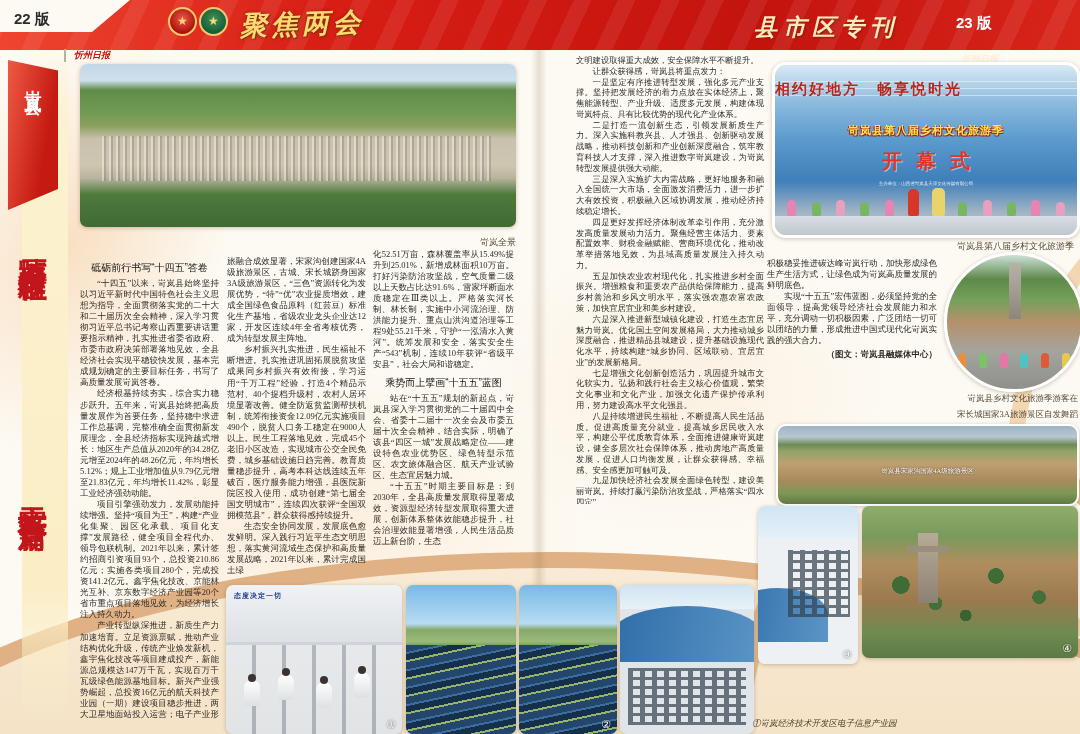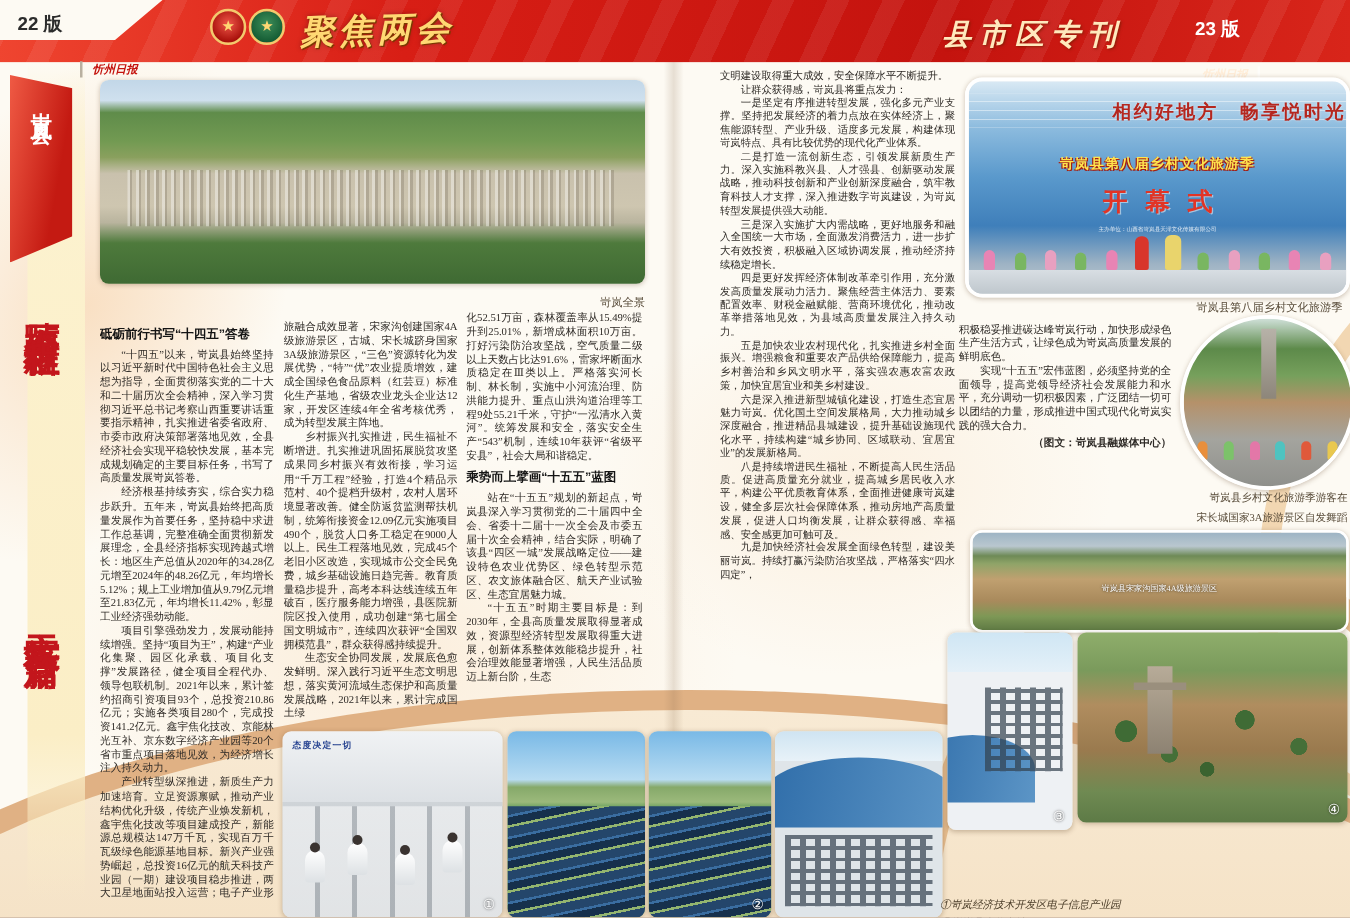--- a/index.html
+++ b/index.html
@@ -51,21 +51,21 @@
         text-orientation:upright;color:#fff;font-weight:bold;font-size:17px;letter-spacing:5px;
         font-family:"Liberation Sans","DejaVu Sans",sans-serif;}
   .vhead{position:absolute;left:13px;writing-mode:vertical-rl;text-orientation:upright;font-weight:bold;
         font-size:29px;letter-spacing:3px;color:#c3161c;font-family:"Liberation Sans","DejaVu Sans",sans-serif;}
   .vh1{top:234px;height:235px;}
   .vh2{top:482px;height:235px;}
   
   .ncol{position:absolute;font-size:8.5px;line-height:1.3;color:#2e2a26;text-align:justify;overflow:hidden;}
   .ncol p{margin:0;text-indent:2em;}
   .cont > p:first-child{text-indent:0;}
-  .sec-title{font-size:10px;font-weight:bold;margin:5px 0 4px;color:#141414;text-indent:0 !important;
+  .sec-title{font-size:10px;font-weight:normal;text-align:center;margin:5px 0 4px;color:#141414;text-indent:0 !important;
         font-family:"Liberation Sans","DejaVu Sans",sans-serif;}
   .col1{left:80px;top:256px;width:139px;height:464px;}
   .col2{left:227px;top:256px;width:139px;height:330px;}
   .col3{left:373px;top:249px;width:141px;height:342px;}
   .col4{left:576px;top:56px;width:188px;height:448px;font-size:8.3px;}
   .col5{left:767px;top:258px;width:170px;height:134px;}
   .credit{text-align:right;font-weight:bold;text-indent:0 !important;margin-top:3px !important;}
   
   .photo{position:absolute;border-radius:7px;overflow:hidden;box-shadow:0 1px 4px rgba(90,60,30,.3);}
   .cap{position:absolute;font-size:9px;color:#574a38;text-align:right;}
@@ -75,21 +75,21 @@
   .aerial{left:80px;top:64px;width:436px;height:163px;
      background:linear-gradient(180deg,#c2d7e8 0%,#cfe0ee 10%,#5f8c4a 16%,#729a52 30%,#8aa05e 38%,
         #c9c1ad 46%,#cec6b0 62%,#b9b49e 70%,#4e7a3c 80%,#3f6a33 100%);}
   .a-city{position:absolute;left:5%;right:5%;top:44%;height:28%;opacity:.55;
      background:repeating-linear-gradient(90deg,rgba(255,255,255,.7) 0 2px,rgba(105,95,80,.5) 2px 4px,transparent 4px 7px);}
   
   .ceremony{left:772px;top:62px;width:302px;height:170px;border:3px solid #fff;border-radius:14px;
      background:linear-gradient(180deg,#d9e9f4 0%,#8cbbde 22%,#5a99cc 45%,#3f7fba 68%,#9eb3c4 86%,#c2cdd6 100%);}
   .cer-lines{position:absolute;left:0;right:0;top:6%;height:16%;
      background:repeating-linear-gradient(0deg,transparent 0 6px,rgba(255,255,255,.45) 6px 7px);}
-  .cer-slogan{position:absolute;left:0;right:0;top:9%;text-align:right;font-weight:bold;font-size:15px;
+  .cer-slogan{position:absolute;left:0;right:0;top:9%;text-align:left;font-weight:bold;font-size:15px;
      color:#b5271f;letter-spacing:2px;text-shadow:0 0 2px rgba(255,255,255,.6);}
   .cer-event{position:absolute;left:0;right:0;top:34%;text-align:center;font-weight:bold;font-size:11px;
      color:#ffe34d;text-shadow:1px 1px 0 #a32015,-1px 1px 0 #a32015;letter-spacing:1px;}
   .cer-title{position:absolute;left:0;right:0;top:49%;text-align:center;font-weight:bold;font-size:20px;
      color:#e23425;letter-spacing:14px;text-indent:14px;text-shadow:1px 1px 0 rgba(255,255,255,.5);}
   .cer-org{position:absolute;left:0;right:0;top:68%;text-align:center;font-size:4.5px;color:rgba(255,255,255,.85);}
   .cer-stage{position:absolute;left:0;right:0;bottom:0;height:11%;background:linear-gradient(#d8dee3,#bfc7cd);}
   .cer-dancers{position:absolute;left:4%;right:4%;bottom:11%;height:20px;display:flex;justify-content:space-between;align-items:flex-end;}
   .cer-dancers span{width:9px;height:16px;border-radius:5px 5px 2px 2px;background:#e884b4;}
   .cer-dancers span:nth-child(2n){background:#79b661;height:14px;}
@@ -208,20 +208,21 @@
   <div class="ncol col4">
     <div class="cont">
         <p>文明建设取得重大成效，安全保障水平不断提升。</p>
         <p>让群众获得感，岢岚县将重点发力：</p>
         <p>一是坚定有序推进转型发展，强化多元产业支撑。坚持把发展经济的着力点放在实体经济上，聚焦能源转型、产业升级、适度多元发展，构建体现岢岚特点、具有比较优势的现代化产业体系。</p>
         <p>二是打造一流创新生态，引领发展新质生产力。深入实施科教兴县、人才强县、创新驱动发展战略，推动科技创新和产业创新深度融合，筑牢教育科技人才支撑，深入推进数字岢岚建设，为岢岚转型发展提供强大动能。</p>
         <p>三是深入实施扩大内需战略，更好地服务和融入全国统一大市场，全面激发消费活力，进一步扩大有效投资，积极融入区域协调发展，推动经济持续稳定增长。</p>
         <p>四是更好发挥经济体制改革牵引作用，充分激发高质量发展动力活力。聚焦经营主体活力、要素配置效率、财税金融赋能、营商环境优化，推动改革举措落地见效，为县域高质量发展注入持久动力。</p>
         <p>五是加快农业农村现代化，扎实推进乡村全面振兴。增强粮食和重要农产品供给保障能力，提高乡村善治和乡风文明水平，落实强农惠农富农政策，加快宜居宜业和美乡村建设。</p>
         <p>六是深入推进新型城镇化建设，打造生态宜居魅力岢岚。优化国土空间发展格局，大力推动城乡深度融合，推进精品县城建设，提升基础设施现代化水平，持续构建“城乡协同、区域联动、宜居宜业”的发展新格局。</p>
+        <p>七是增强文化创新创造活力，巩固提升城市文化软实力。弘扬和践行社会主义核心价值观，繁荣文化事业和文化产业，加强文化遗产保护传承利用，努力建设高水平文化强县。</p>
         <p>八是持续增进民生福祉，不断提高人民生活品质。促进高质量充分就业，提高城乡居民收入水平，构建公平优质教育体系，全面推进健康岢岚建设，健全多层次社会保障体系，推动房地产高质量发展，促进人口均衡发展，让群众获得感、幸福感、安全感更加可触可及。</p>
         <p>九是加快经济社会发展全面绿色转型，建设美丽岢岚。持续打赢污染防治攻坚战，严格落实“四水四定”，</p>
       </div>
   </div>
   <div class="ncol col5">
     <div class="cont">
         <p>积极稳妥推进碳达峰岢岚行动，加快形成绿色生产生活方式，让绿色成为岢岚高质量发展的鲜明底色。</p>
         <p>实现“十五五”宏伟蓝图，必须坚持党的全面领导，提高党领导经济社会发展能力和水平，充分调动一切积极因素，广泛团结一切可以团结的力量，形成推进中国式现代化岢岚实践的强大合力。</p>
       </div>
     <p class="credit">（图文：岢岚县融媒体中心）</p>

